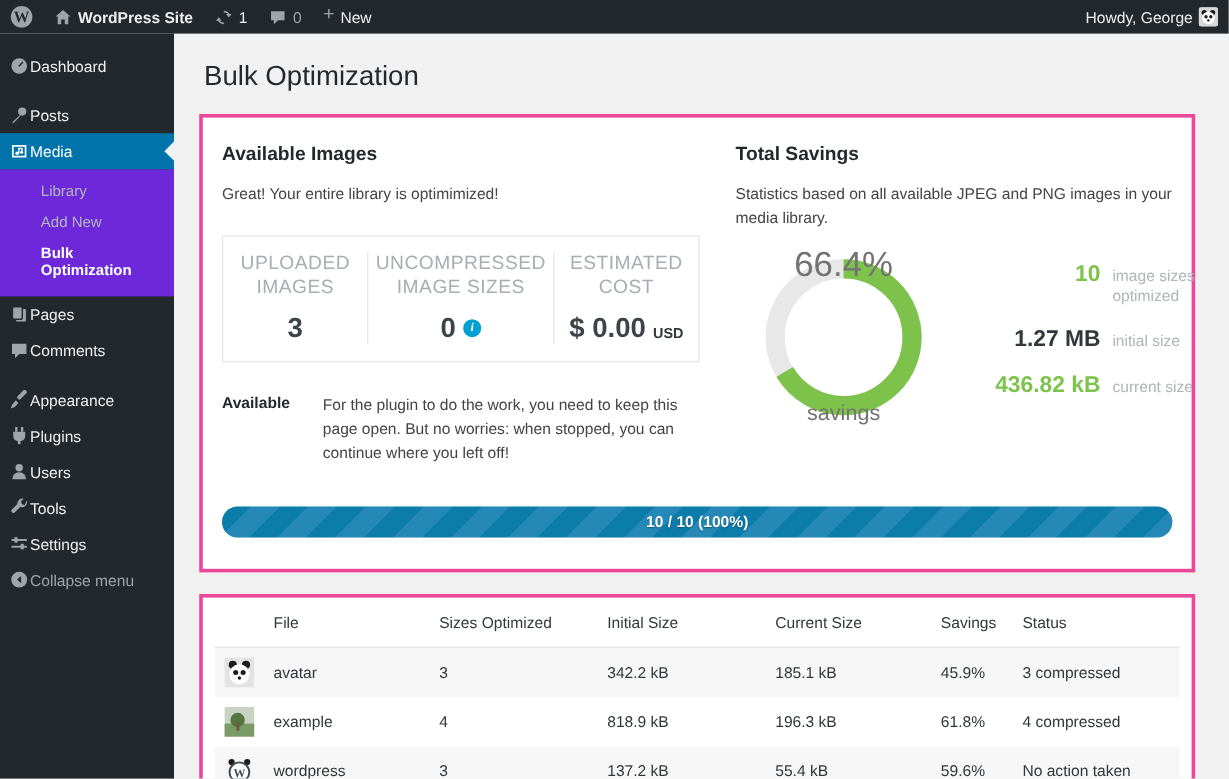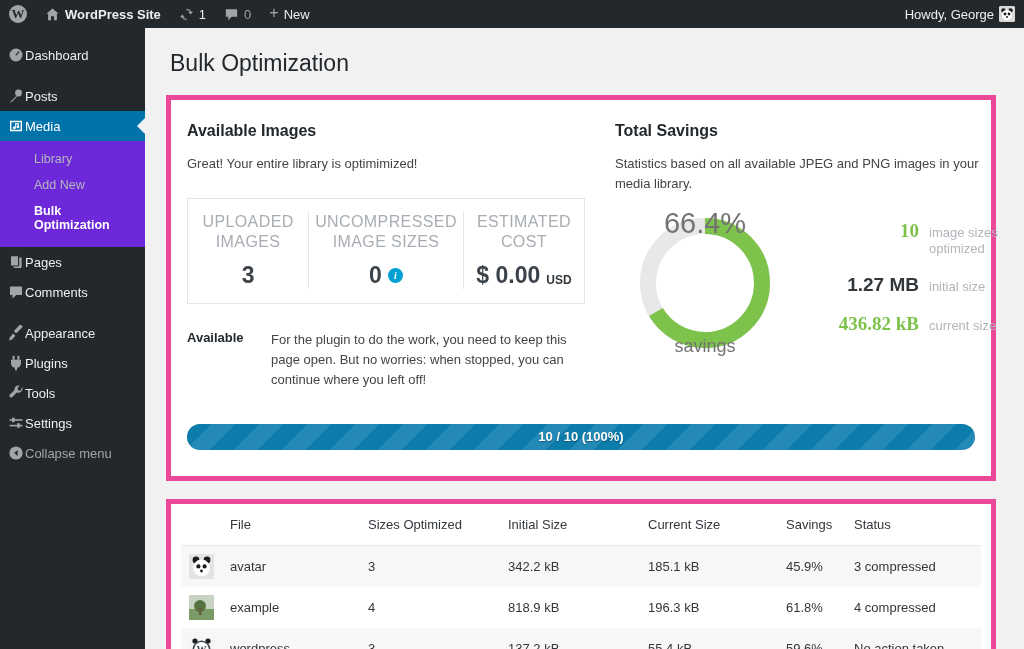--- a/index.html
+++ b/index.html
@@ -46,21 +46,21 @@
   .separator { height:11px; }
   .collapse-item { color:#a0a5aa; }
 
   
   #content {
     position:absolute; top:28px; left:145px; right:0; bottom:0;
     background:#f1f1f1; padding:14px 28px 0 21px; overflow:hidden;
   }
   h1.page-title { font-size:23px; font-weight:400; color:#23282d; margin:8px 0 18px 4px; }
 
-  .card { background:#fff; border:5px solid #ec4899; }
+  .card { background:#fff; border:3px solid #ec4899; }
   .card1 { padding:18px 16px 26px; }
   .panels { display:flex; }
   .panel-left { width:398px; margin-right:30px; flex:none; }
   .panel-right { flex:1; }
   .panel-title { font-size:16px; font-weight:700; color:#23282d; margin:4px 0 14px; }
   .muted { font-size:13px; color:#444; line-height:1.5; }
 
   .statbox { display:flex; border:1px solid #e5e5e5; margin:24px 0 26px; padding:13px 0 14px; text-align:center; }
   .statcell { flex:1; padding:0 6px; }
   .statcell + .statcell { border-left:1px solid #e5e5e5; }
@@ -79,21 +79,21 @@
 
   .savings-flex { display:flex; align-items:center; margin-top:16px; }
   .donut-wrap { position:relative; width:148px; height:148px; flex:none; margin-left:16px; }
   .donut-center { position:absolute; inset:0; display:flex; flex-direction:column;
                   align-items:center; justify-content:space-between; color:#737373; }
   .donut-pct { font-size:29px; line-height:1; }
   .donut-sub { font-size:18px; margin-top:3px; }
   .ts-stats { margin-left:44px; margin-top:6px; }
   .ts-row { display:flex; align-items:baseline; margin-bottom:17px; }
   .ts-value { width:96px; text-align:right; font-size:19px; font-weight:700; color:#32373c; flex:none; }
-  .ts-value.green { color:#7dc34b;font-family:Liberation Serif, serif; }
+  .ts-value.green { color:#7dc34b; }
   .ts-label { margin-left:10px; font-size:13px; color:#b0b5ba; line-height:1.25; width:102px; }
 
   .progress { margin-top:28px; height:26px; border-radius:13px; background:#e5e5e5; }
   .progress-fill { height:100%; border-radius:13px;
       background:repeating-linear-gradient(135deg,#0c7cab 0 17px,#2489b6 17px 34px);
       display:flex; align-items:center; justify-content:center; }
   .progress-label { color:#fff; font-size:13px; font-weight:700; text-shadow:0 1px 1px rgba(0,0,0,.35); }
 
   .card2 { margin-top:18px; padding:0 10px; }
   table { width:100%; border-collapse:collapse; font-size:13px; color:#32373c; }
@@ -220,20 +220,29 @@
   </div>
   <div class="menu-item">
     <span class="mi">
         <svg viewBox="0 0 16 16">
           <rect x="4.6" y="0.8" width="2" height="4"></rect>
           <rect x="9.4" y="0.8" width="2" height="4"></rect>
           <path d="M3 4.8h10v3.1a5 5 0 0 1-3.9 4.9v2.4H6.9v-2.4A5 5 0 0 1 3 7.9z"></path>
         </svg>
       </span>
     <span>Plugins</span>
+  </div>
+  <div class="menu-item">
+    <span class="mi">
+        <svg viewBox="0 0 16 16">
+          <circle cx="8" cy="4.8" r="3.1"></circle>
+          <path d="M2.2 14.4a5.8 5.8 0 0 1 11.6 0z"></path>
+        </svg>
+      </span>
+    <span>Users</span>
   </div>
   <div class="menu-item">
     <span class="mi">
         <svg viewBox="0 0 16 16">
           <path d="M14.2 2.1a4.1 4.1 0 0 1-5.3 5.3L4.3 12a1.7 1.7 0 0 1-2.4-2.4L6.5 5A4.1 4.1 0 0 1 11.8.6L9.6 2.8l.6 2.4 2.4.6z"></path>
         </svg>
       </span>
     <span>Tools</span>
   </div>
   <div class="menu-item">

